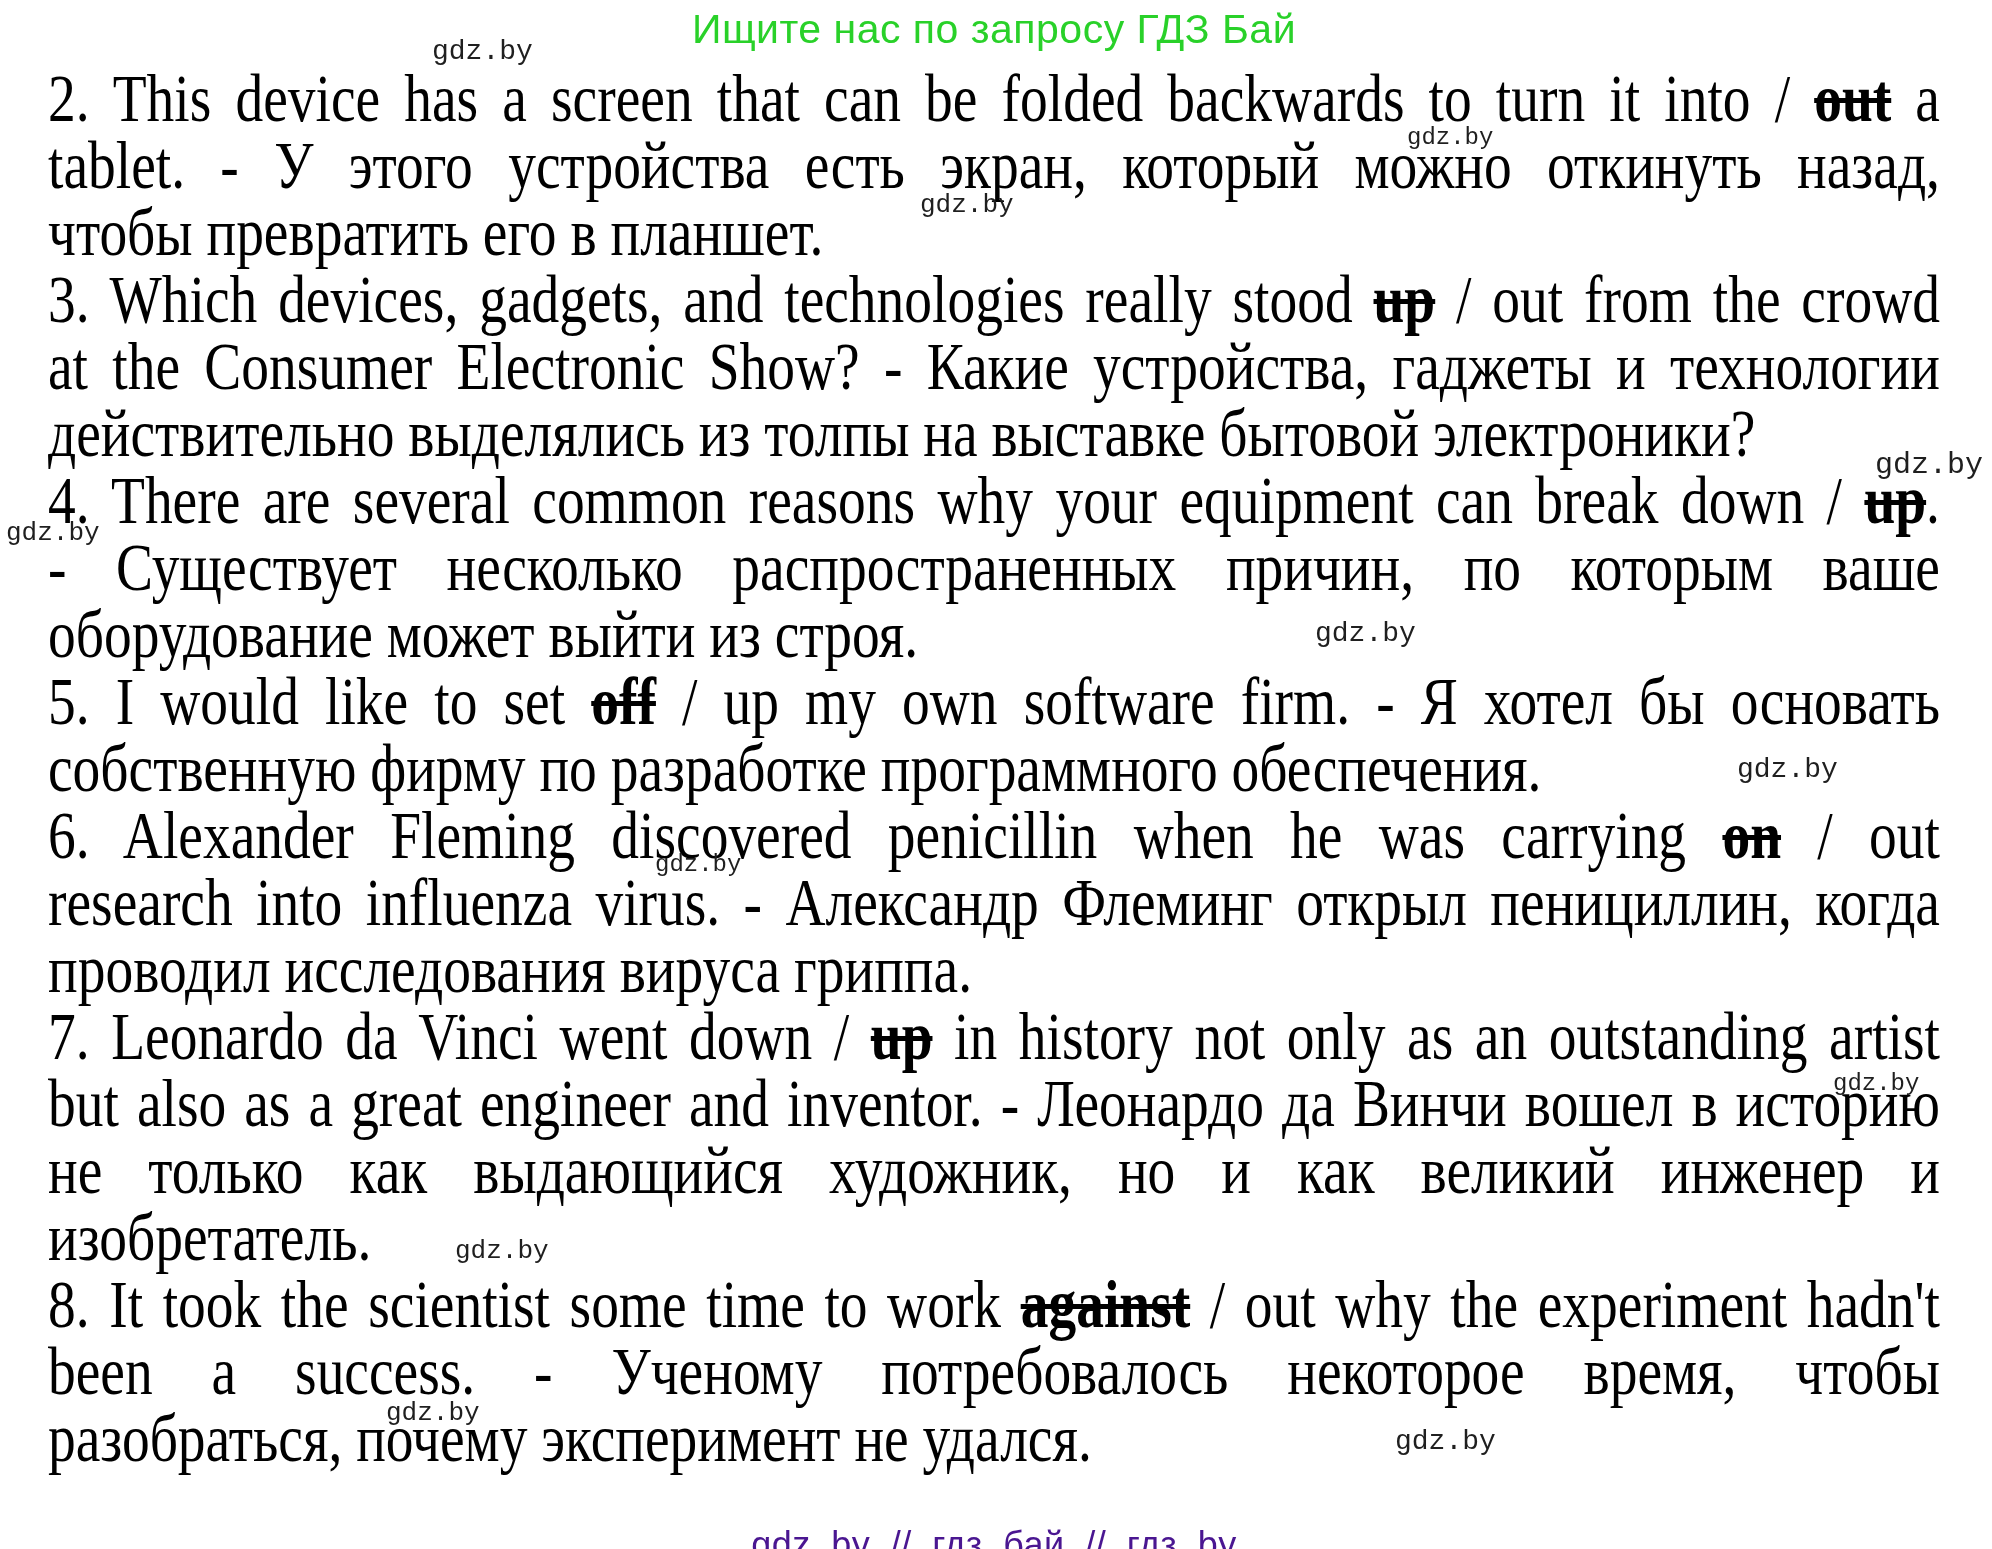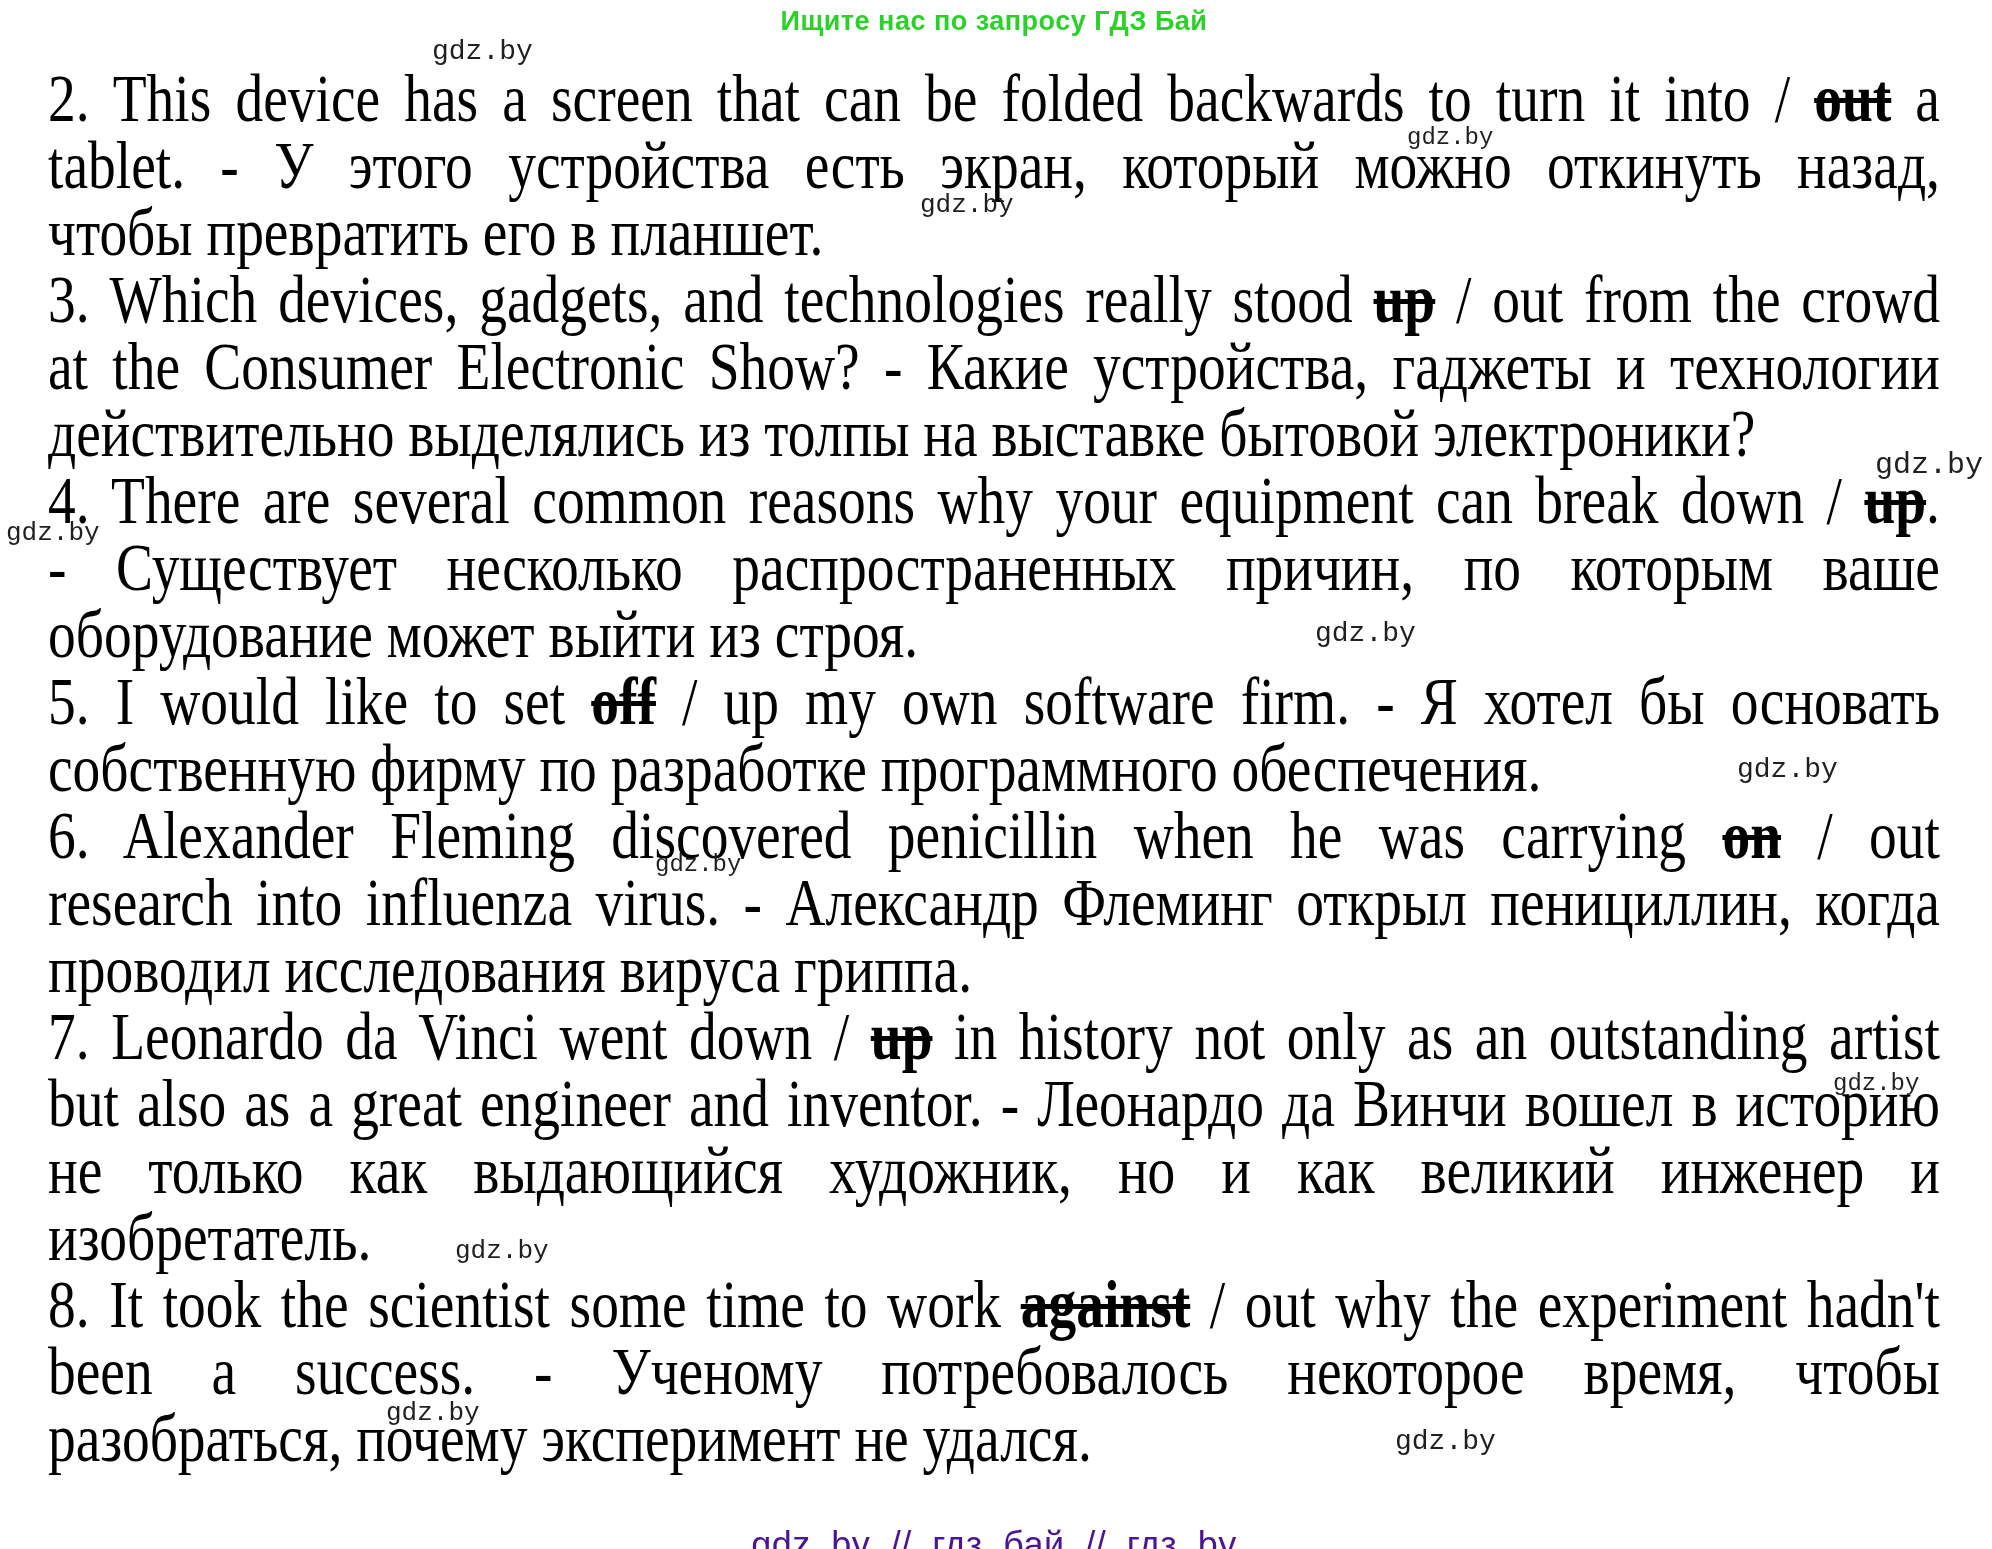--- a/index.html
+++ b/index.html
@@ -14,22 +14,22 @@
     overflow: hidden;
     font-family: "Liberation Serif", "DejaVu Serif", serif;
   }
   .promo-header {
     position: absolute;
     top: 6px;
     left: 48px;
     width: 1892px;
     text-align: center;
     font-family: "Liberation Sans", "DejaVu Sans", sans-serif;
-    font-size: 27px;
-    font-weight: 700;
+    font-size: 41px;
+    font-weight: 400;
     letter-spacing: 0.5px;
   }
   .content {
     position: absolute;
     left: 48px;
     top: 65px;
     width: 2320px;
     transform: scaleX(0.8155);
     transform-origin: 0 0;
     color: #000000;

